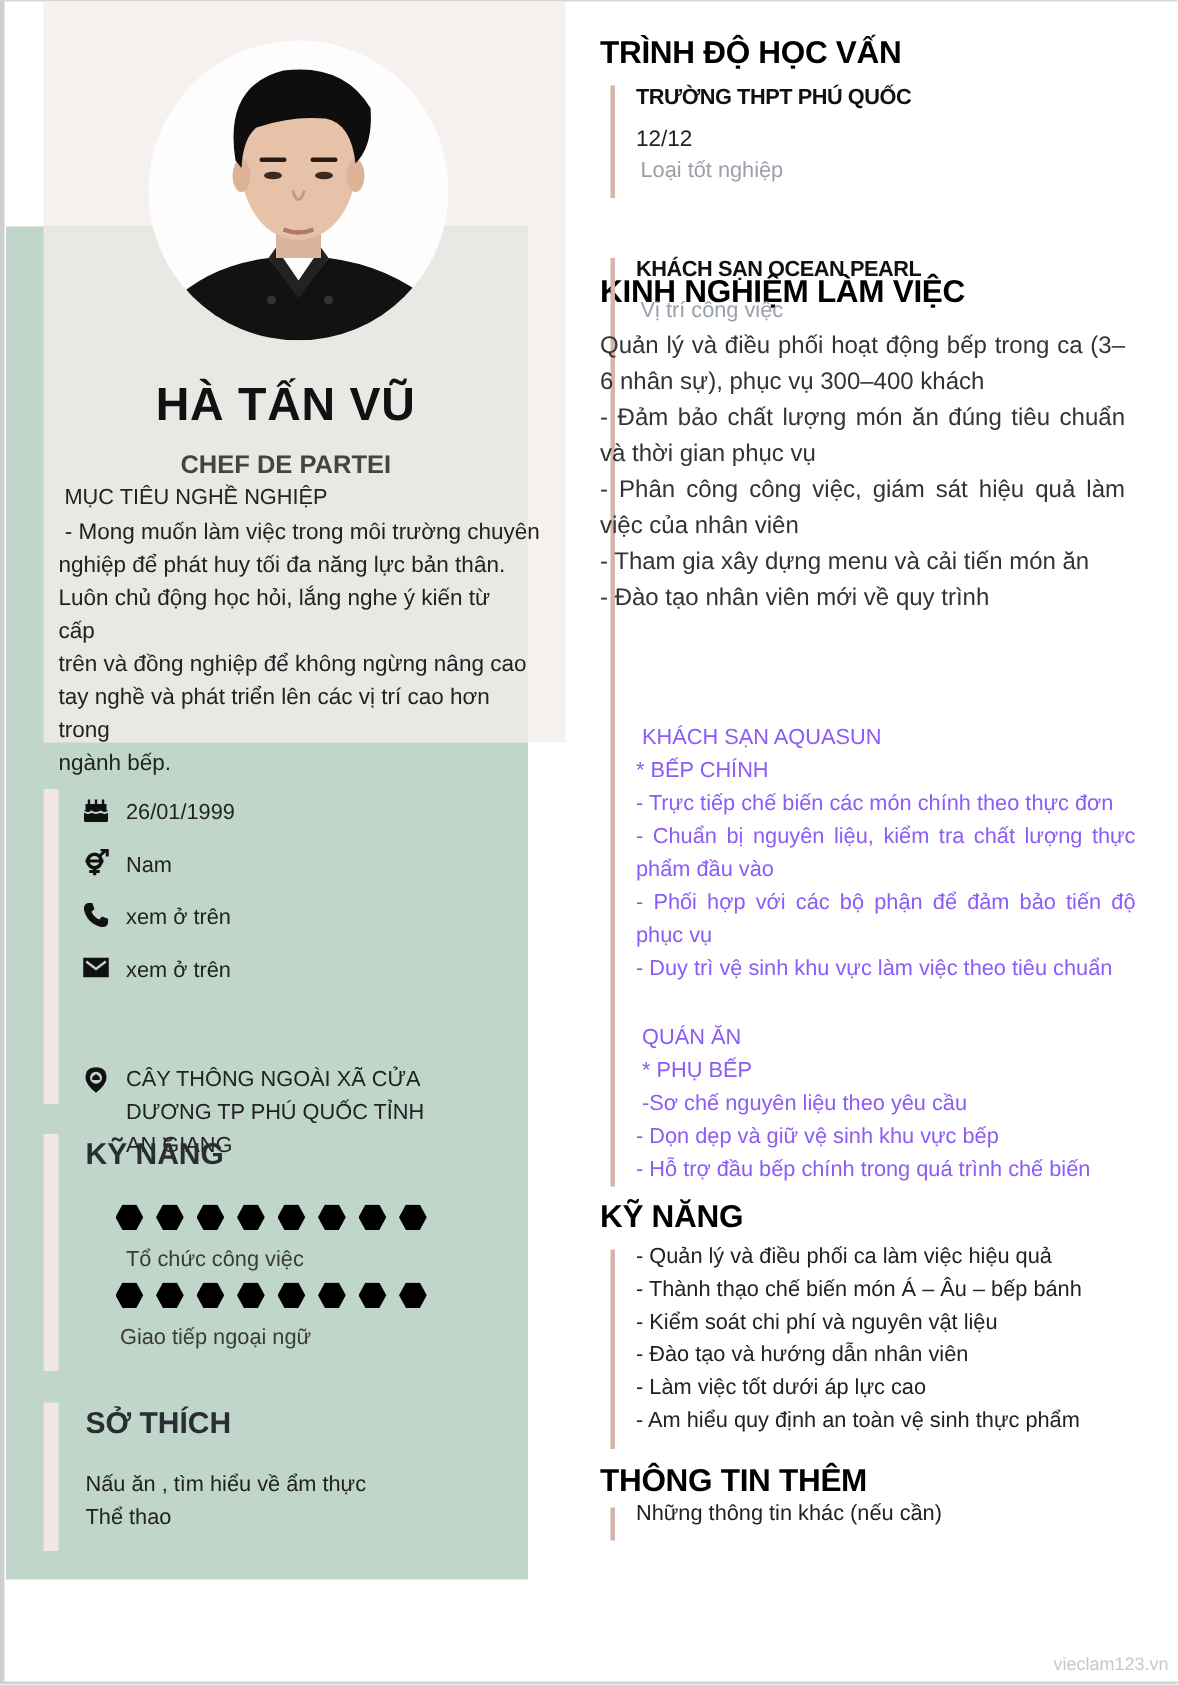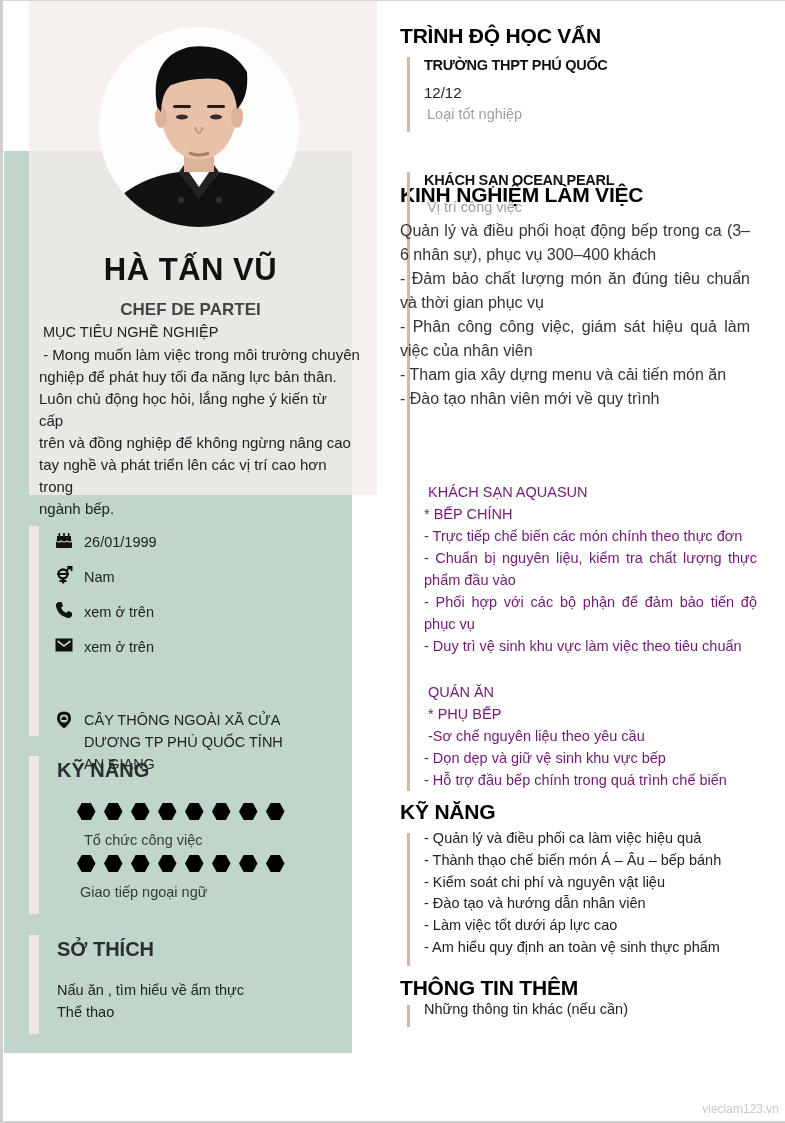--- a/index.html
+++ b/index.html
@@ -57,21 +57,21 @@
     
     .r-heading { position: absolute; left: 400px; font-size: 21px; font-weight: bold; color: #000000; letter-spacing: -0.2px; }
     .r-bar { position: absolute; left: 407px; width: 3px; background: #d4b5aa; }
     .r-sub { position: absolute; left: 424px; font-size: 14.5px; font-weight: bold; color: #111; letter-spacing: -0.3px; }
     .r-text { position: absolute; font-size: 14.5px; color: #222; }
     .r-muted { position: absolute; left: 427px; font-size: 14.5px; color: #9aa0aa; }
 
     .exp1 { position: absolute; left: 400px; top: 219px; width: 350px; font-size: 16px; line-height: 24px; color: #333; text-align: justify; }
     .exp1 div { text-align: justify; text-align-last: left; }
 
-    .exp-block { position: absolute; left: 424px; width: 333px; font-size: 14.5px; line-height: 22px; color: #701a75; }
+    .exp-block { position: absolute; left: 424px; width: 333px; font-size: 14.5px; line-height: 22px; color: #8b5cf6; }
     .exp-block div { text-align: justify; text-align-last: left; }
 
     .skills-list { position: absolute; left: 424px; top: 828px; font-size: 14.5px; line-height: 21.8px; color: #222; }
 
     .watermark { position: absolute; right: 6px; top: 1102px; font-size: 12px; color: #c8c8c8; }
   </style>
 </head>
 <body>
 
 <div class="page-frame"></div>

